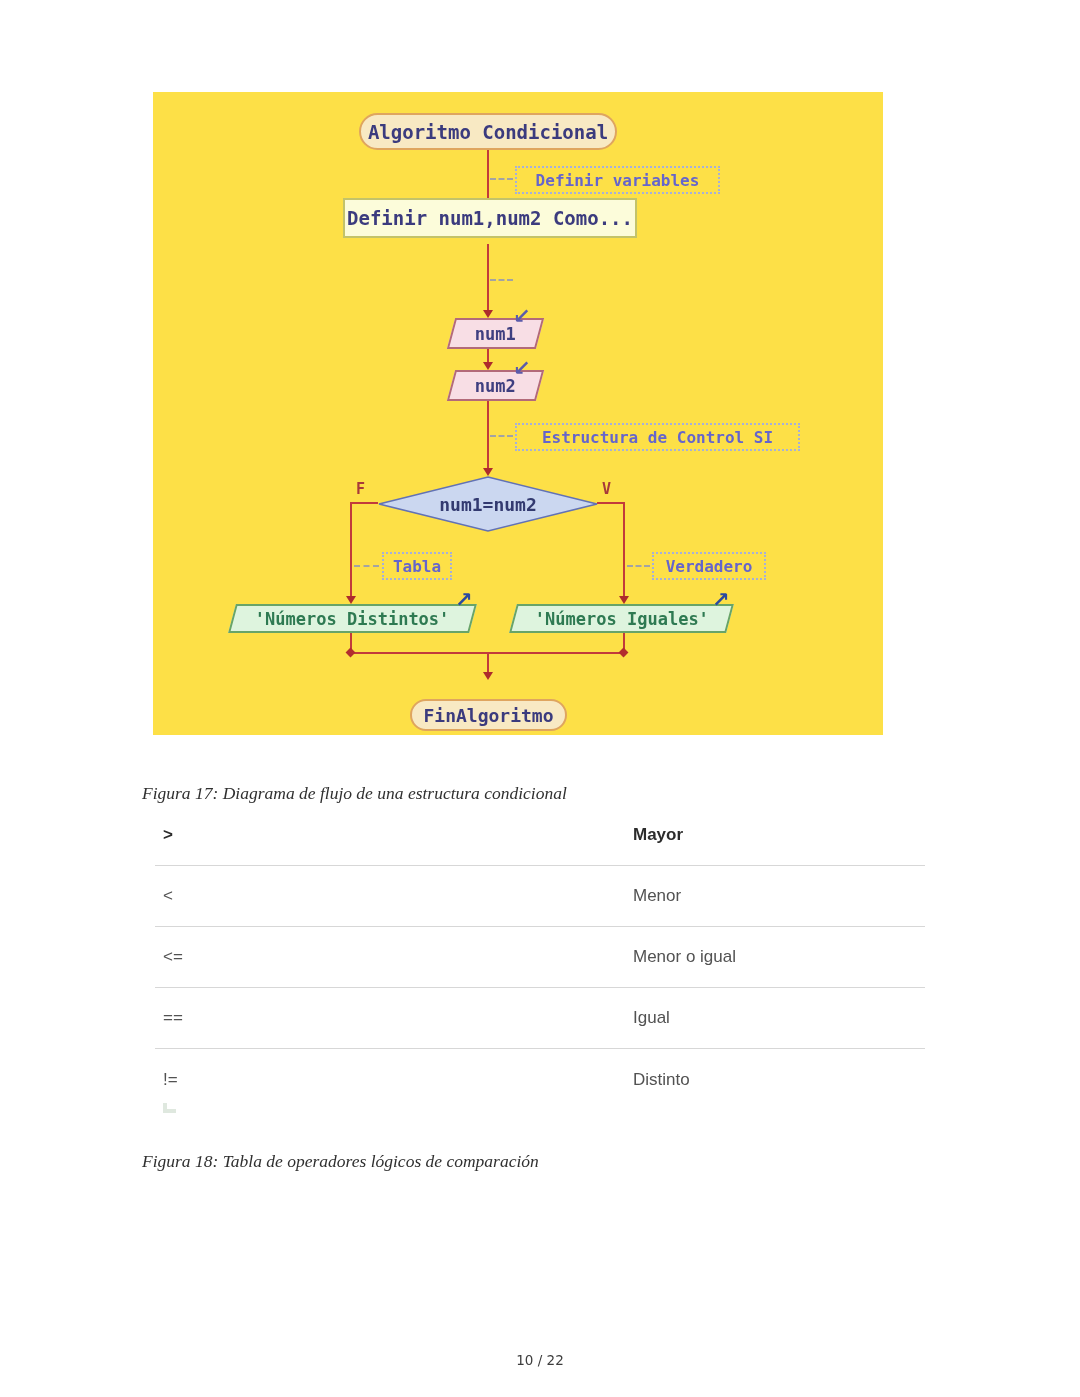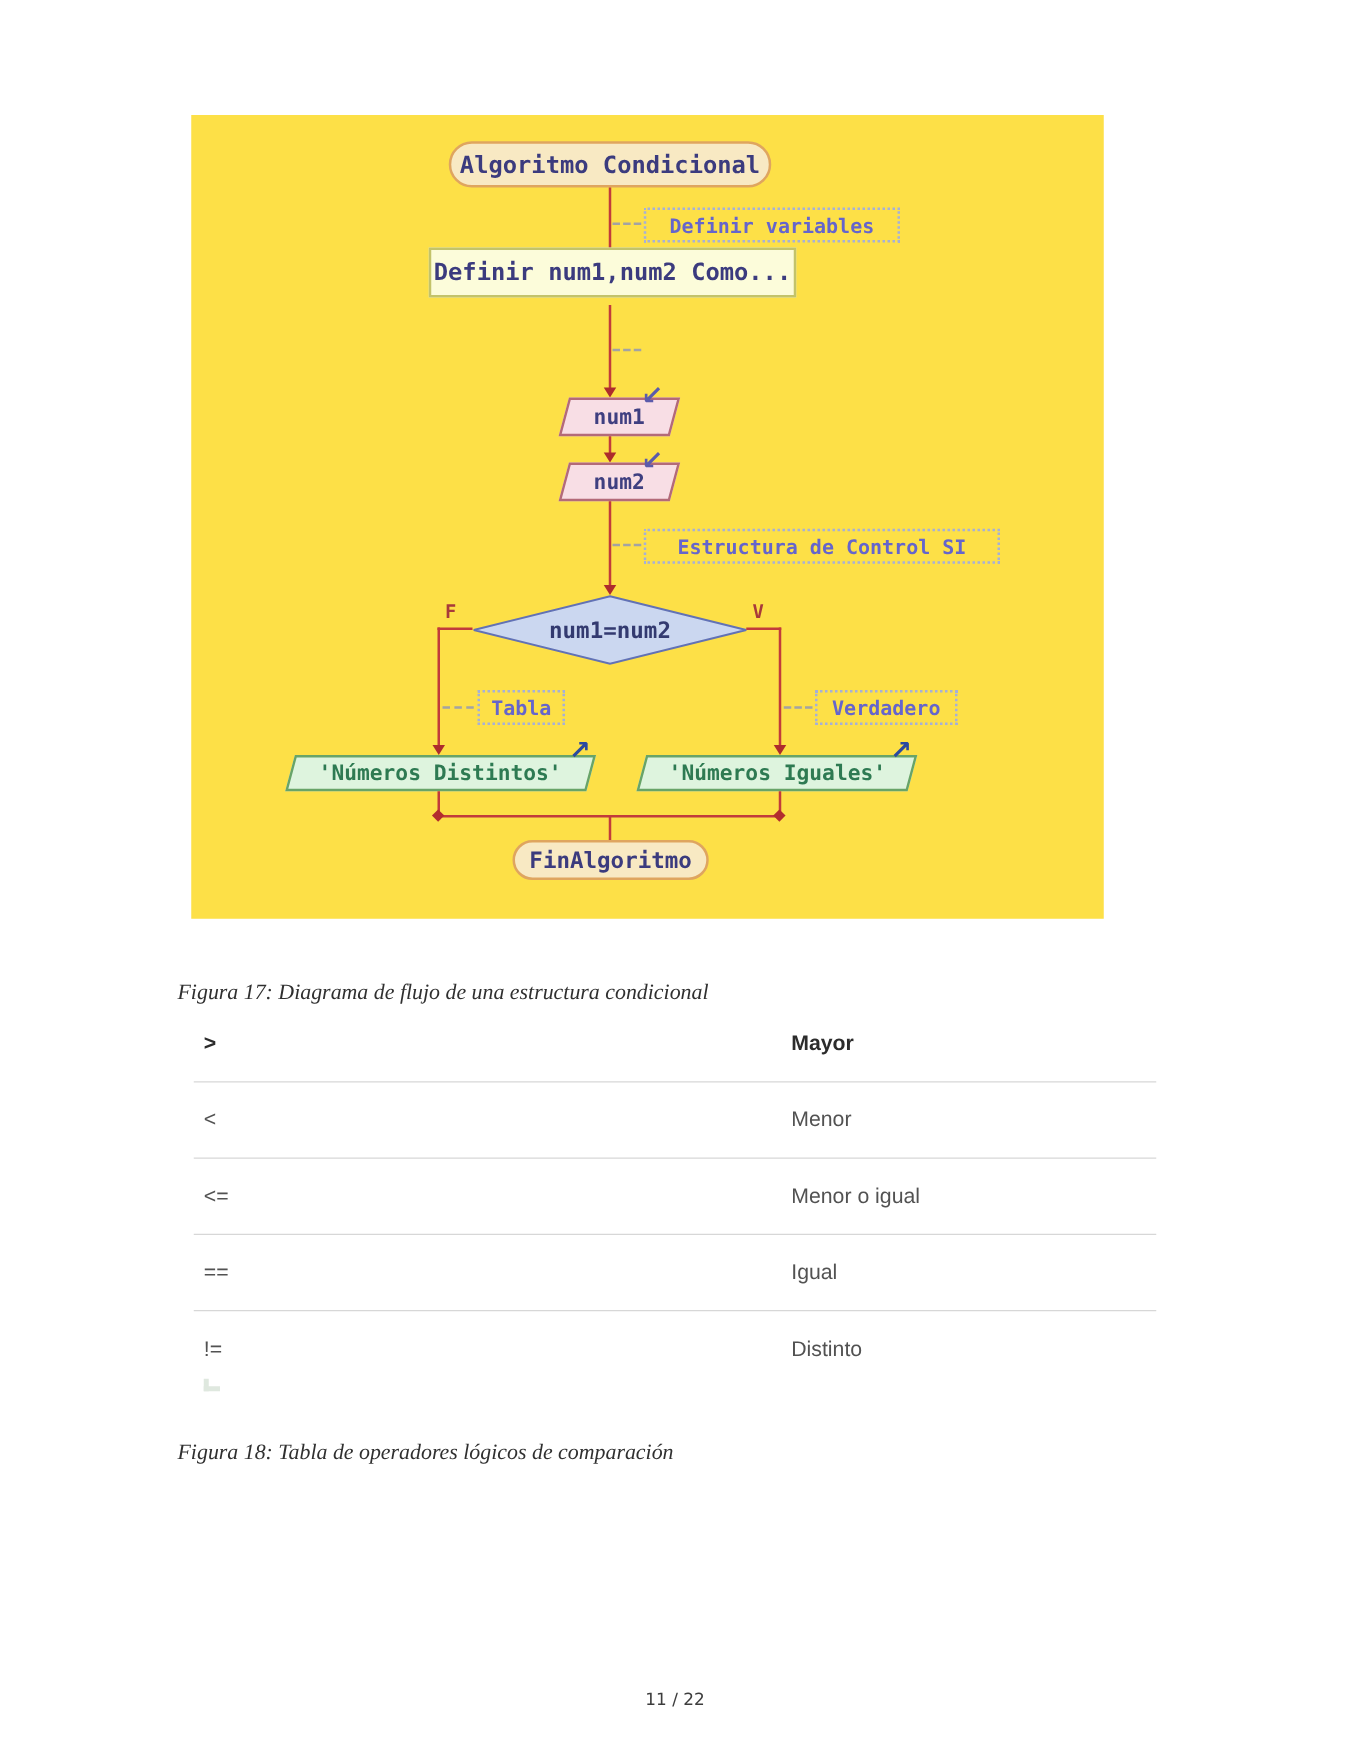--- a/index.html
+++ b/index.html
@@ -125,21 +125,21 @@
     <div class="abs io-icon io-out" style="left:559px;top:498px;">↗</div>
 
     <div class="abs rline" style="left:197px;top:541px;width:2px;height:21px;"></div>
     <div class="abs rline" style="left:470px;top:541px;width:2px;height:21px;"></div>
     <div class="abs rline" style="left:197px;top:560px;width:275px;height:2px;"></div>
     <div class="abs cdot" style="left:194px;top:557px;"></div>
     <div class="abs cdot" style="left:467px;top:557px;"></div>
     <div class="abs rline" style="left:334px;top:561px;width:2px;height:20px;"></div>
     <div class="abs arrow-down" style="left:330px;top:580px;"></div>
 
-    <div class="abs pill mono" style="left:257px;top:580px;width:157px;height:32px;font-size:18px;">FinAlgoritmo</div>
+    <div class="abs pill mono" style="left:257px;top:607px;width:157px;height:32px;font-size:18px;">FinAlgoritmo</div>
   </div>
 
   <div class="caption" style="top:783px;">Figura 17: Diagrama de flujo de una estructura condicional</div>
 
   <div id="optable">
     <div class="trow head sep">
       <div class="c1">&gt;</div>
       <div class="c2">Mayor</div>
     </div>
     <div class="trow sep">
@@ -158,15 +158,15 @@
       <div class="c1">!=</div>
       <div class="c2">Distinto</div>
     </div>
   </div>
 
   <div class="artifact"></div>
   <div class="artifact2"></div>
 
   <div class="caption" style="top:1151px;">Figura 18: Tabla de operadores lógicos de comparación</div>
 
-  <div id="footer">11 / 22</div>
+  <div id="footer">10 / 22</div>
 
 </div>
 
 </body></html>

